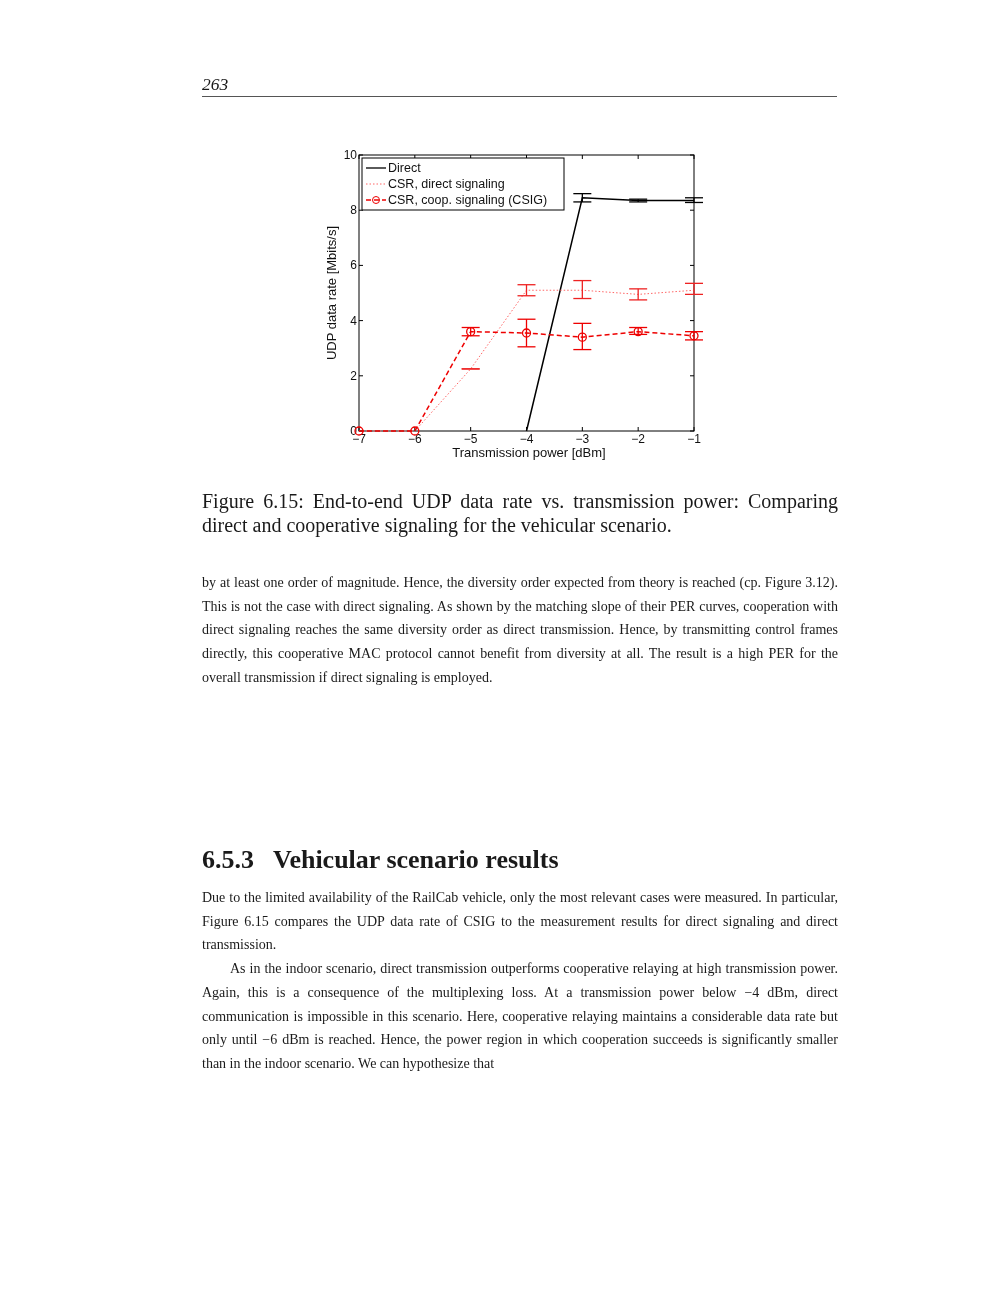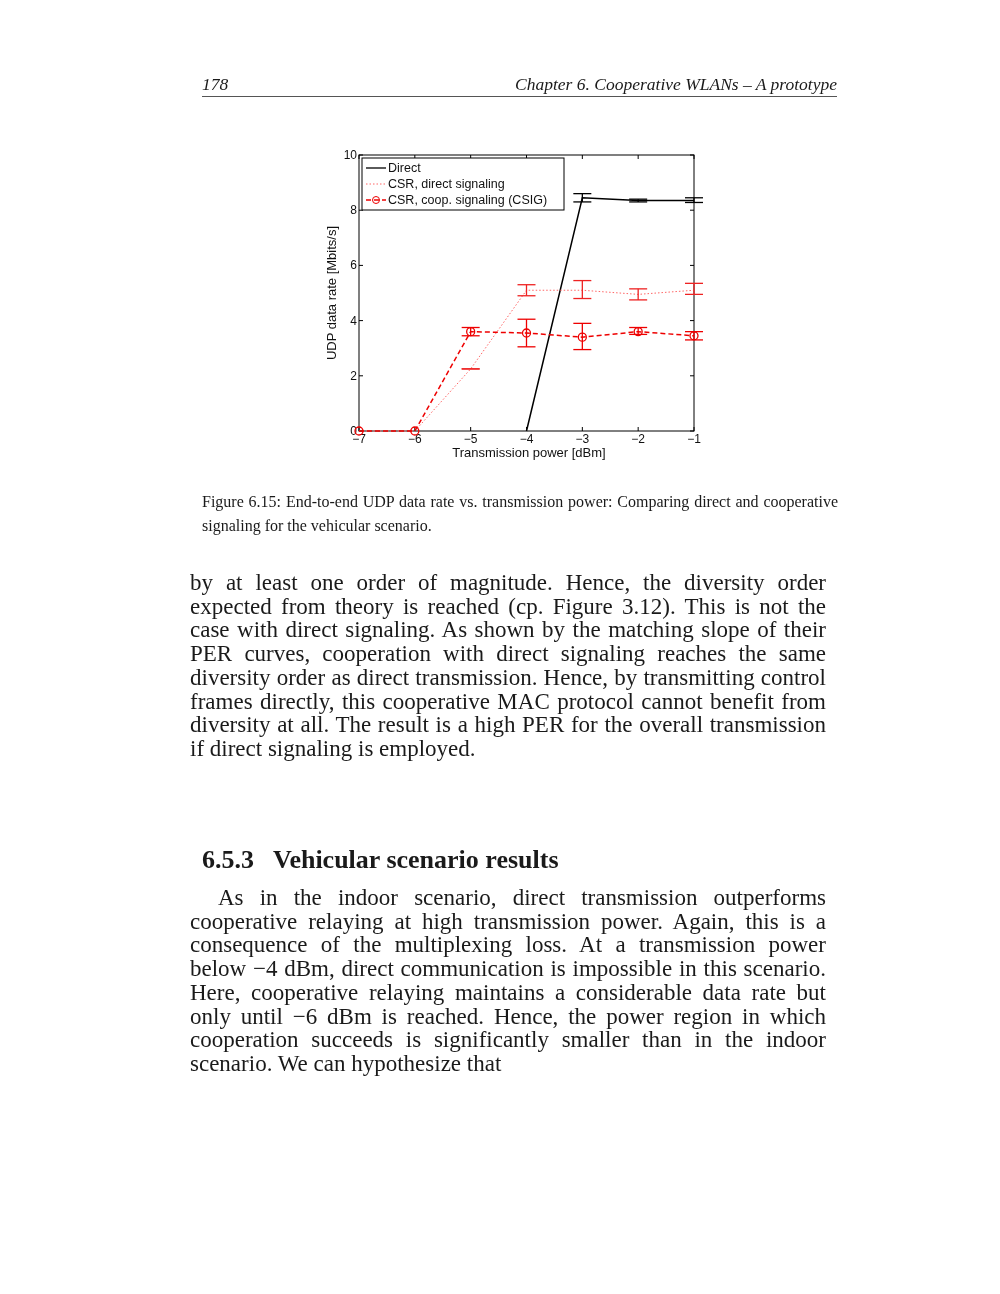--- a/index.html
+++ b/index.html
@@ -2,33 +2,32 @@
 <html><head>
 <meta charset="utf-8">
 <style>
   html, body { margin: 0; padding: 0; background: #fff; }
   body { width: 1000px; height: 1294px; position: relative; font-family: "Liberation Serif", serif; color: #1a1a1a; overflow: hidden; }
   .header { position: absolute; left: 202px; top: 72px; width: 635px; height: 24px; border-bottom: 1px solid #555; font-style: italic; font-size: 17.5px; }
   .header .pnum { position: absolute; left: 0; top: 2px; }
   .header .chap { position: absolute; right: 0; top: 2px; }
   #chart { position: absolute; left: 320px; top: 140px; width: 400px; height: 330px; }
   #chart text { font-family: "Liberation Sans", sans-serif; fill: #111; }
-  .caption { position: absolute; left: 202px; top: 490px; width: 636px; font-size: 16px; line-height: 23.5px; text-align: justify; }
-  .body-text { position: absolute; left: 190px; width: 636px; font-size: 23px; line-height: 23.7px; text-align: justify; }
+  .caption { position: absolute; left: 202px; top: 490px; width: 636px; font-size: 20px; line-height: 23.5px; text-align: justify; }
+  .body-text { position: absolute; left: 202px; width: 636px; font-size: 14px; line-height: 23.7px; text-align: justify; }
   .body-text p { margin: 0; }
   .indent { text-indent: 28px; }
   .section { position: absolute; left: 202px; top: 845px; font-size: 26px; font-weight: bold; }
   .section .num { display: inline-block; width: 71px; }
 </style>
 </head>
 <body>
 
 <div class="header">
-  <span class="pnum">178</span>
-  <span class="chap">Chapter 6. Cooperative WLANs – A prototype</span>
+  <span class="pnum">263</span>
 </div>
 
 <svg id="chart" viewBox="0 0 400 330" xmlns="http://www.w3.org/2000/svg">
   <g id="plot-layer">
       <rect x="39" y="15" width="335" height="276" fill="none" stroke="#000" stroke-width="1"></rect>
       <line x1="39" y1="291" x2="39" y2="287" stroke="#000"></line>
       <line x1="39" y1="15" x2="39" y2="19" stroke="#000"></line>
       <text x="39" y="303" text-anchor="middle" font-size="12">−7</text>
       <line x1="94.83333333333333" y1="291" x2="94.83333333333333" y2="287" stroke="#000"></line>
       <line x1="94.83333333333333" y1="15" x2="94.83333333333333" y2="19" stroke="#000"></line>
@@ -132,14 +131,15 @@
 
 <div class="body-text" style="top:571px;">
   <p>by at least one order of magnitude. Hence, the diversity order expected from theory is reached (cp. Figure 3.12). This is not the case with direct signaling. As shown by the matching slope of their PER curves, cooperation with direct signaling reaches the same diversity order as direct transmission. Hence, by transmitting control frames directly, this cooperative MAC protocol cannot benefit from diversity at all. The result is a high PER for the overall transmission if direct signaling is employed.</p>
 </div>
 
 <div class="section">
   <span class="num">6.5.3</span><span>Vehicular scenario results</span>
 </div>
 
 <div class="body-text" style="top:886px;">
+  <p>Due to the limited availability of the RailCab vehicle, only the most relevant cases were measured. In particular, Figure 6.15 compares the UDP data rate of CSIG to the measurement results for direct signaling and direct transmission.</p>
   <p class="indent">As in the indoor scenario, direct transmission outperforms cooperative relaying at high transmission power. Again, this is a consequence of the multiplexing loss. At a transmission power below −4 dBm, direct communication is impossible in this scenario. Here, cooperative relaying maintains a considerable data rate but only until −6 dBm is reached. Hence, the power region in which cooperation succeeds is significantly smaller than in the indoor scenario. We can hypothesize that</p>
 </div>
 
 </body></html>

